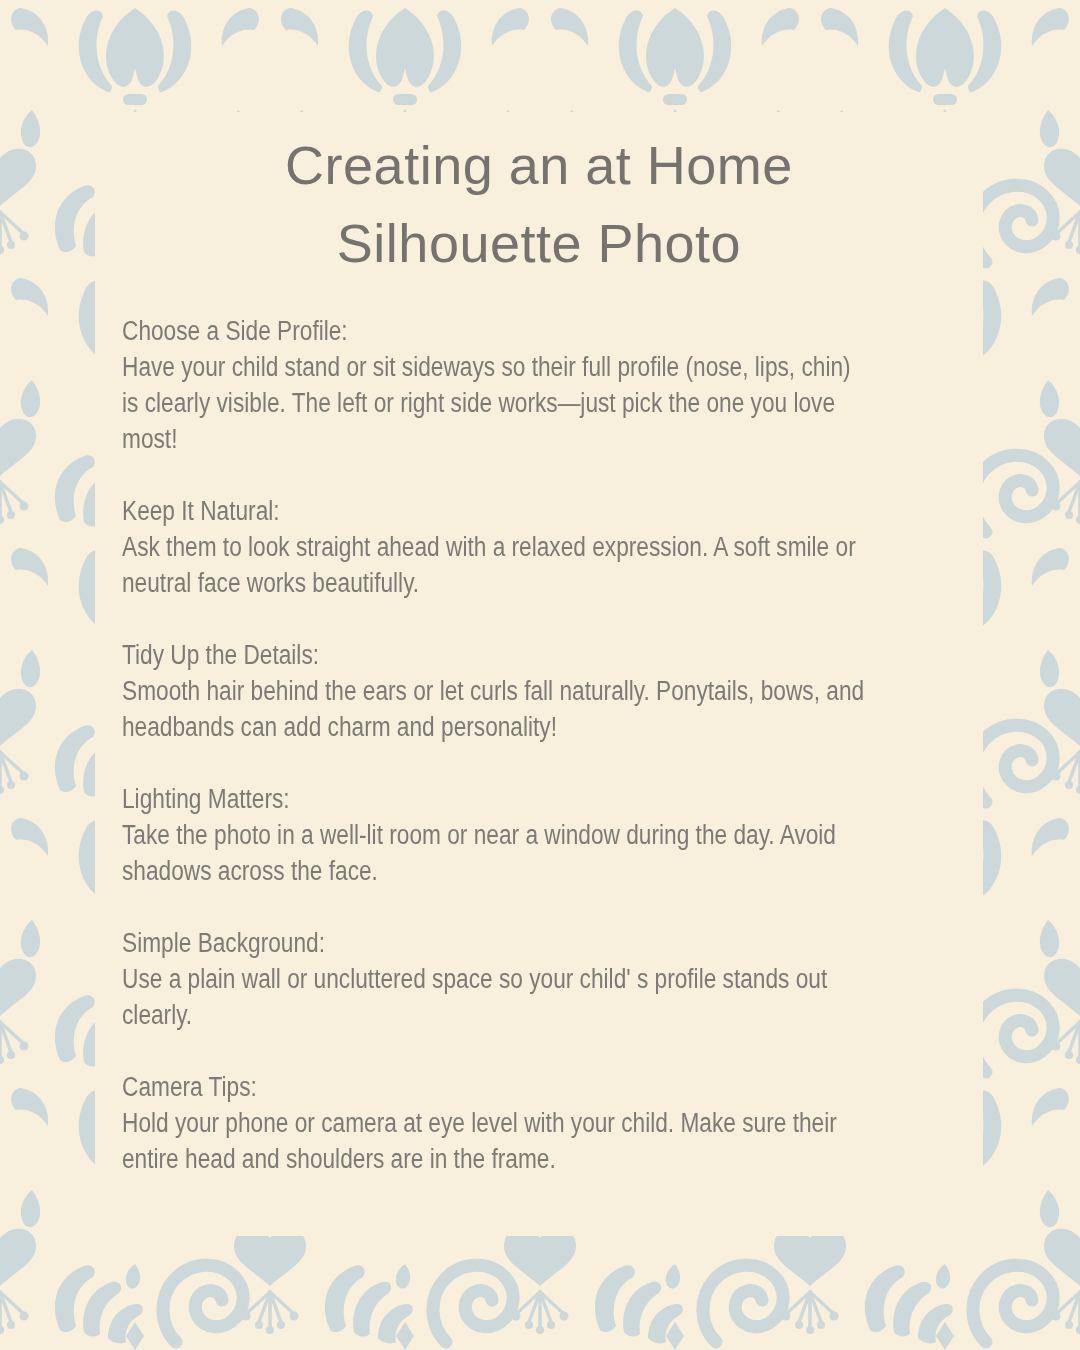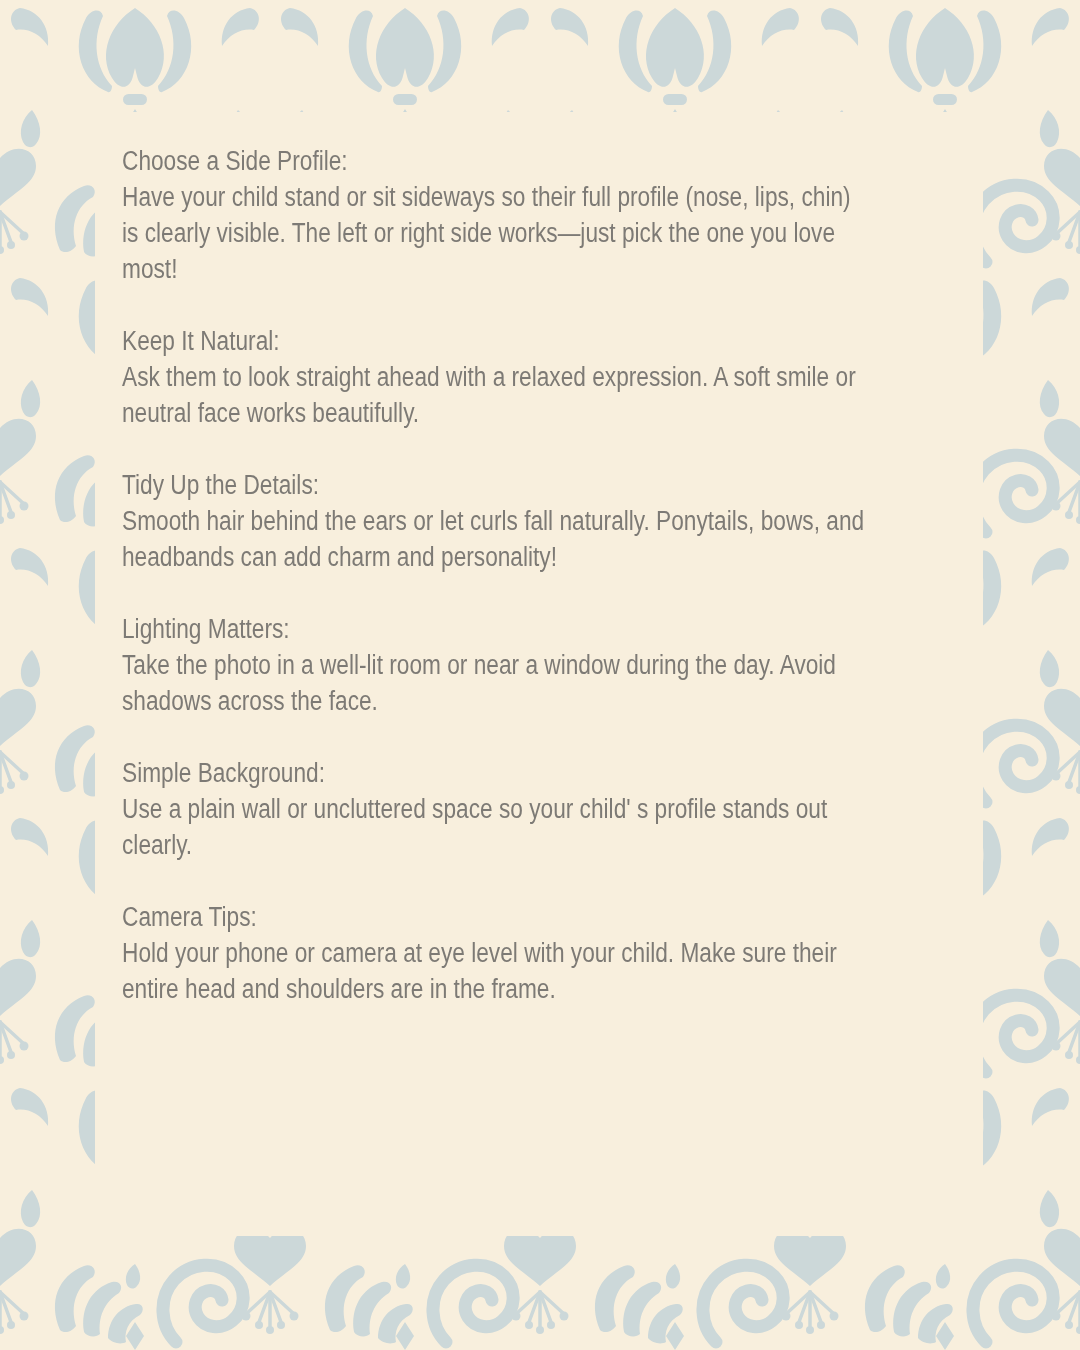--- a/index.html
+++ b/index.html
@@ -112,20 +112,24 @@
     </g>
     <pattern id="damask" width="270" height="270" patternUnits="userSpaceOnUse">
       <use href="#damask-cell"></use>
     </pattern>
   </defs>
   <rect width="1080" height="1350" fill="#f8efdd"></rect>
   <rect width="1080" height="1350" fill="url(#damask)"></rect>
 </svg>
 
 <main class="panel">
+  <h1 class="title">
+    <span class="title-line">Creating an at Home</span>
+    <span class="title-line">Silhouette Photo</span>
+  </h1>
 
   <div class="sections">
 
     <section class="tip-section">
       <div class="tip-heading">Choose a Side Profile:</div>
       <div class="tip-line">Have your child stand or sit sideways so their full profile (nose, lips, chin)</div>
       <div class="tip-line">is clearly visible. The left or right side works—just pick the one you love</div>
       <div class="tip-line">most!</div>
     </section>
 

